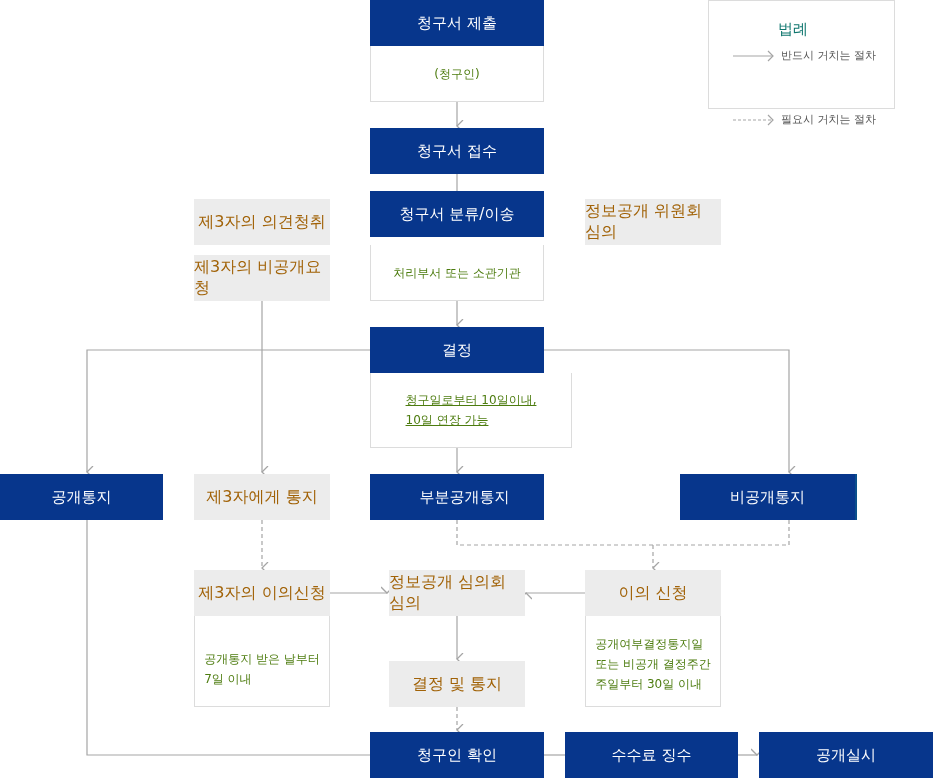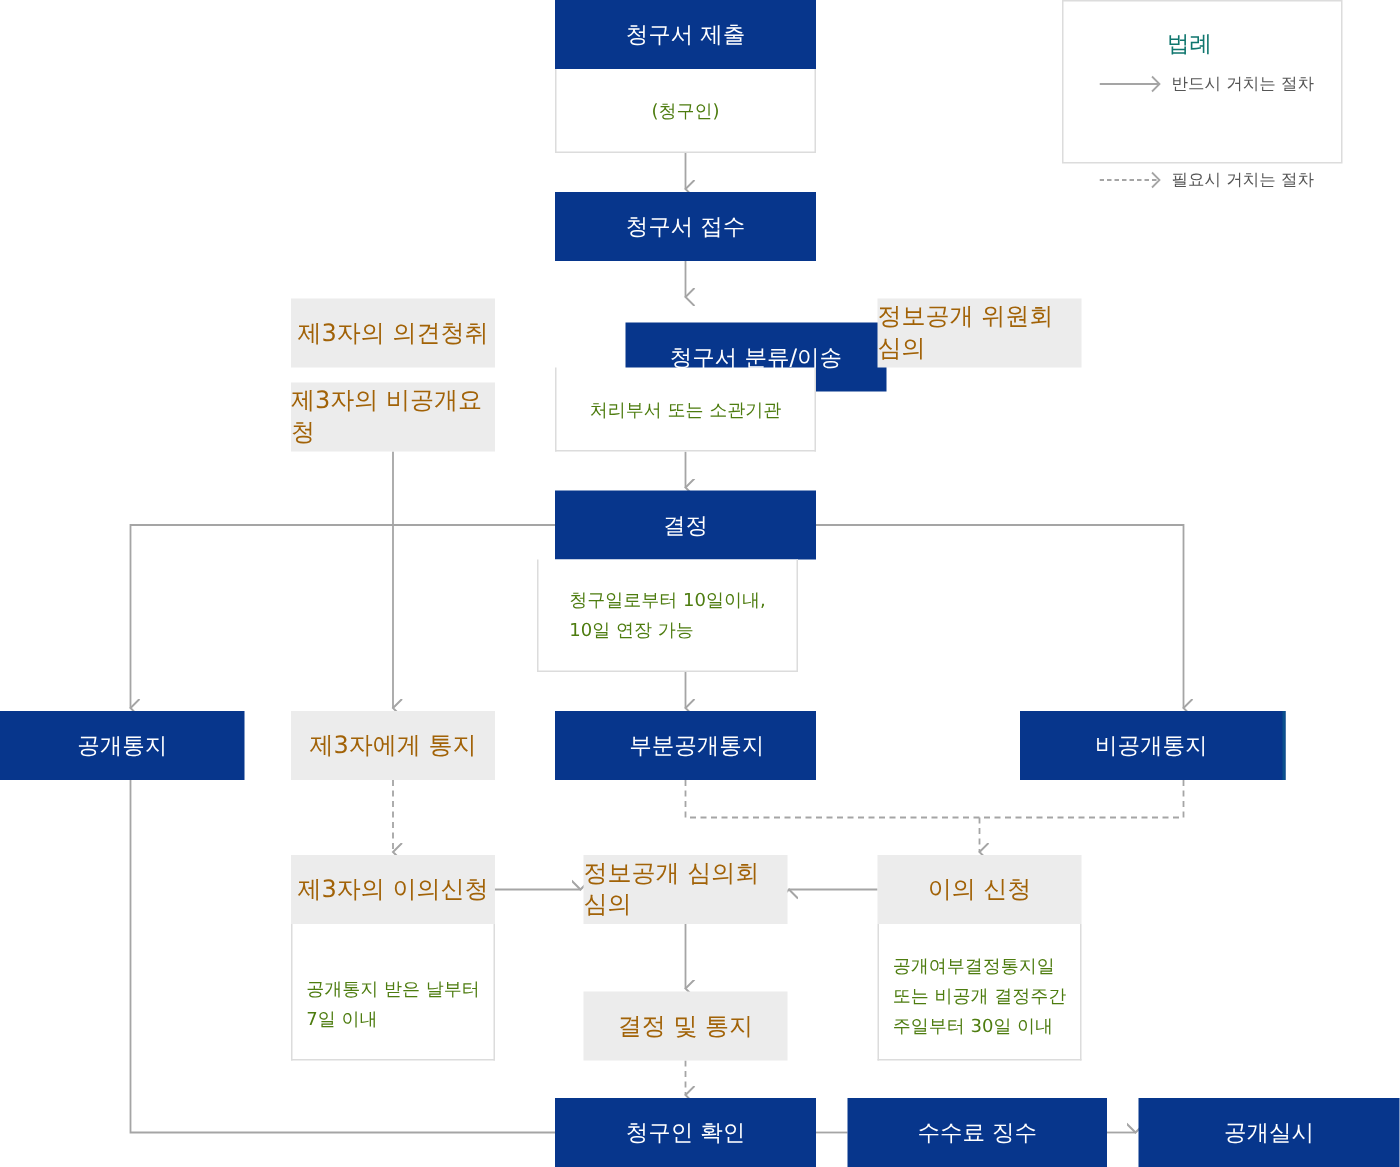--- a/index.html
+++ b/index.html
@@ -85,41 +85,41 @@
     <span>청구서 제출</span>
   </div>
 <div class="box note" style="left:370px;top:46px;width:174px;height:56px;">
     <span>(청구인)</span>
   </div>
 
 <div class="box blue" style="left:370px;top:128px;width:174px;height:46px;">
     <span>청구서 접수</span>
   </div>
 
-<div class="box blue" style="left:370px;top:215px;width:174px;height:46px;margin-left:47px;">
+<div class="box blue" style="left:370px;top:191px;width:174px;height:46px;">
     <span>청구서 분류/이송</span>
   </div>
 <div class="box note" style="left:370px;top:245px;width:174px;height:56px;">
     <span>처리부서 또는 소관기관</span>
   </div>
 
 <div class="box gray" style="left:194px;top:199px;width:136px;height:46px;">
     <span>제3자의 의견청취</span>
   </div>
 <div class="box gray" style="left:194px;top:255px;width:136px;height:46px;">
     <span>제3자의 비공개요청</span>
   </div>
 <div class="box gray" style="left:585px;top:199px;width:136px;height:46px;">
     <span>정보공개 위원회 심의</span>
   </div>
 
 <div class="box blue" style="left:370px;top:327px;width:174px;height:46px;">
     <span>결정</span>
   </div>
-<div class="box note" style="left:358px;top:373px;width:174px;height:75px;">
+<div class="box note" style="left:370px;top:373px;width:202px;height:75px;text-decoration:underline;">
     <span>청구일로부터 10일이내,
 10일 연장 가능</span>
   </div>
 
 <div class="box blue" style="left:0;top:474px;width:163px;height:46px;">
     <span>공개통지</span>
   </div>
 <div class="box gray" style="left:194px;top:474px;width:136px;height:46px;">
     <span>제3자에게 통지</span>
   </div>

